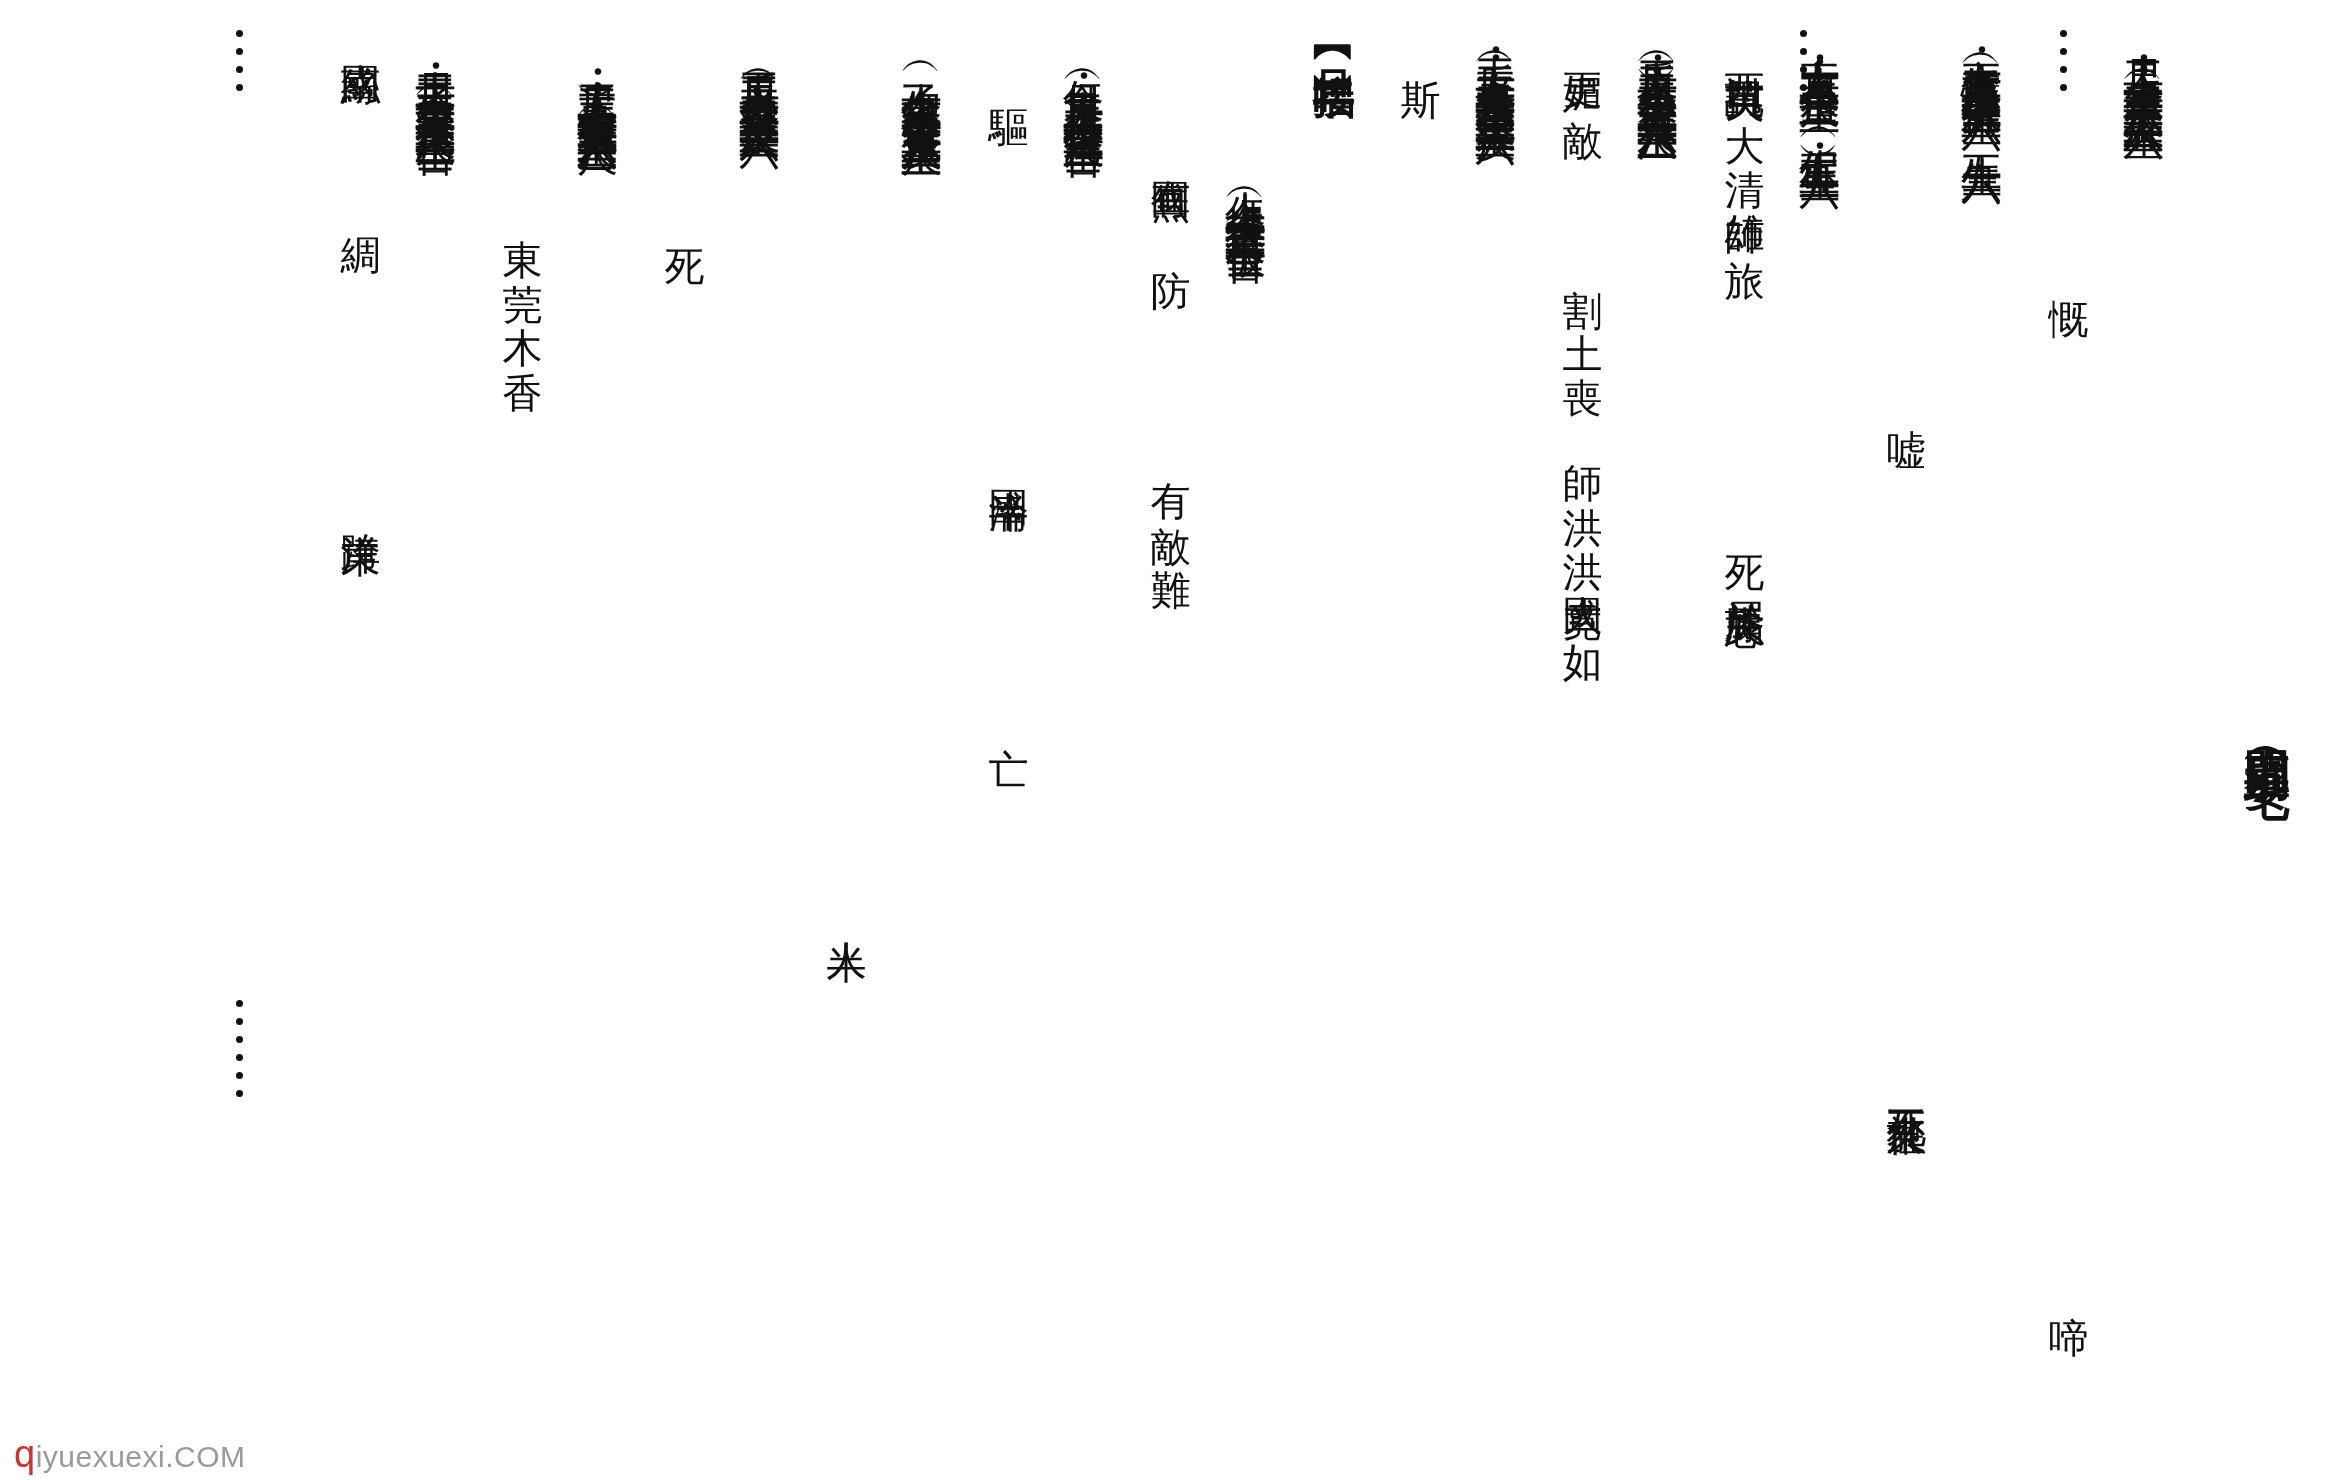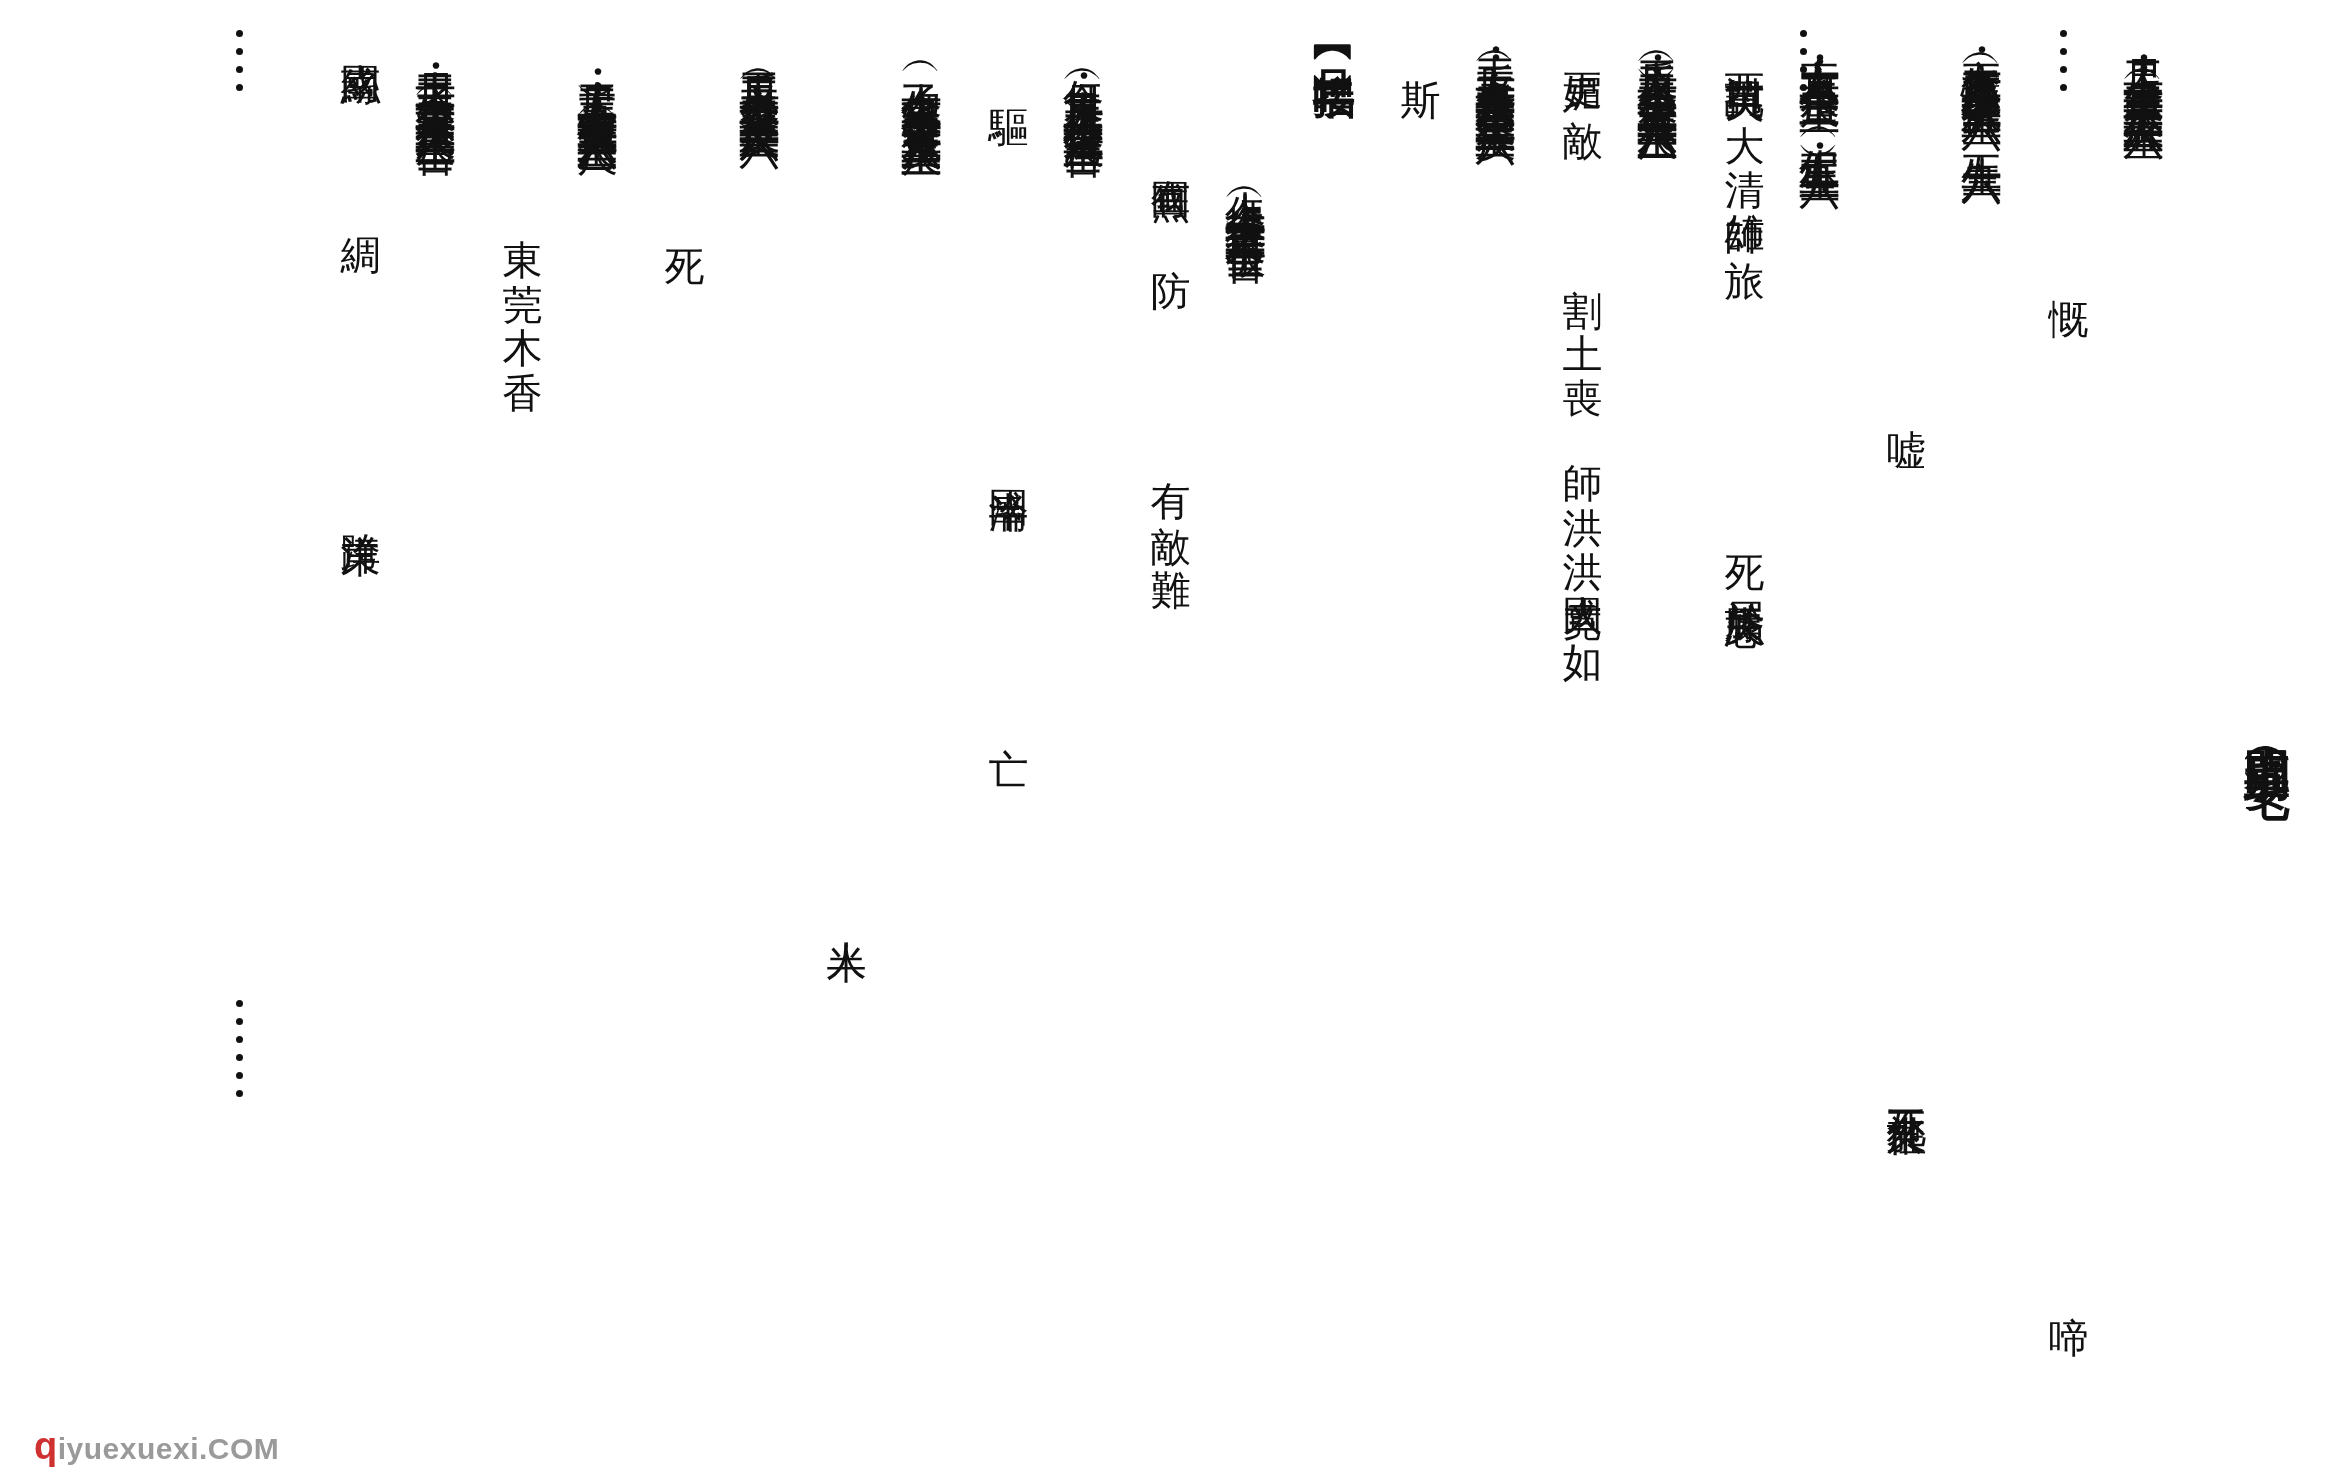--- a/index.html
+++ b/index.html
@@ -60,27 +60,26 @@
     display: block;
     height: 1400px;
   }
   .brace {
     font-weight: bold;
     letter-spacing: 4px;
   }
   .watermark {
     position: absolute;
     left: 14px;
-    bottom: 12px;
+    bottom: 4px;
     font-family: "Liberation Sans", sans-serif;
     font-size: 30px;
-    font-weight: bold;
+    font-weight: normal;
     letter-spacing: 0.5px;
     color: #9a9a9a;
-    margin-left: 20px;
   }
   .watermark .q {
     color: #cf3030;
     font-size: 38px;
   }
   .dots {
     position: absolute;
     width: 7px;
   }
   .dot {

